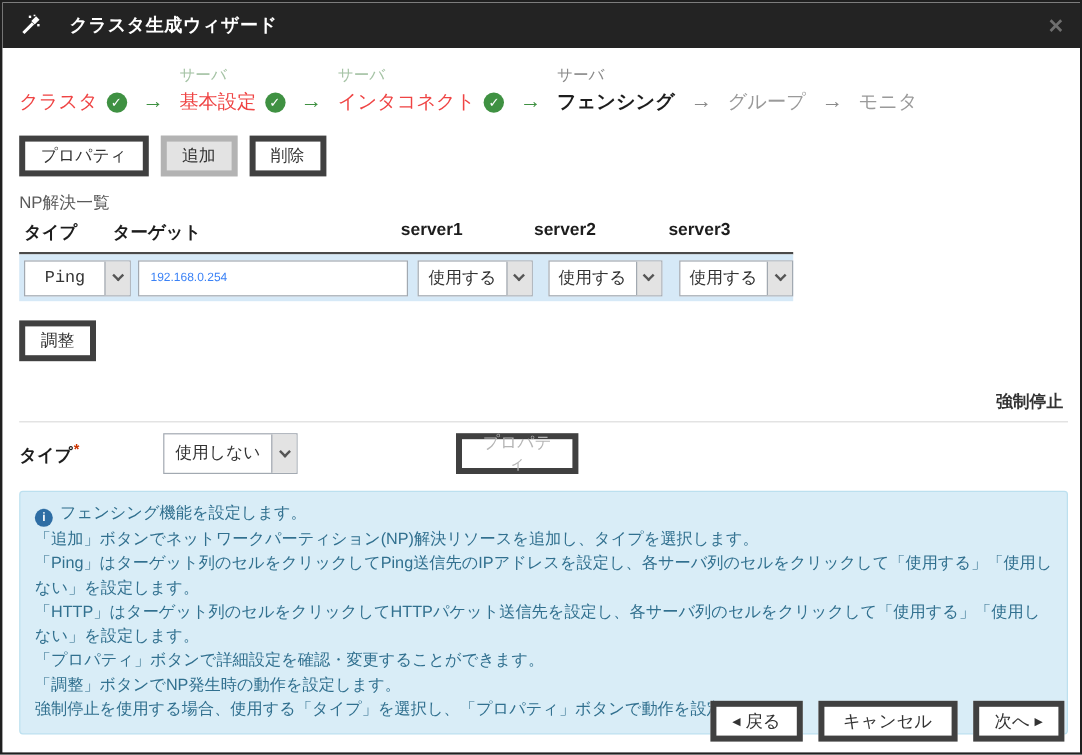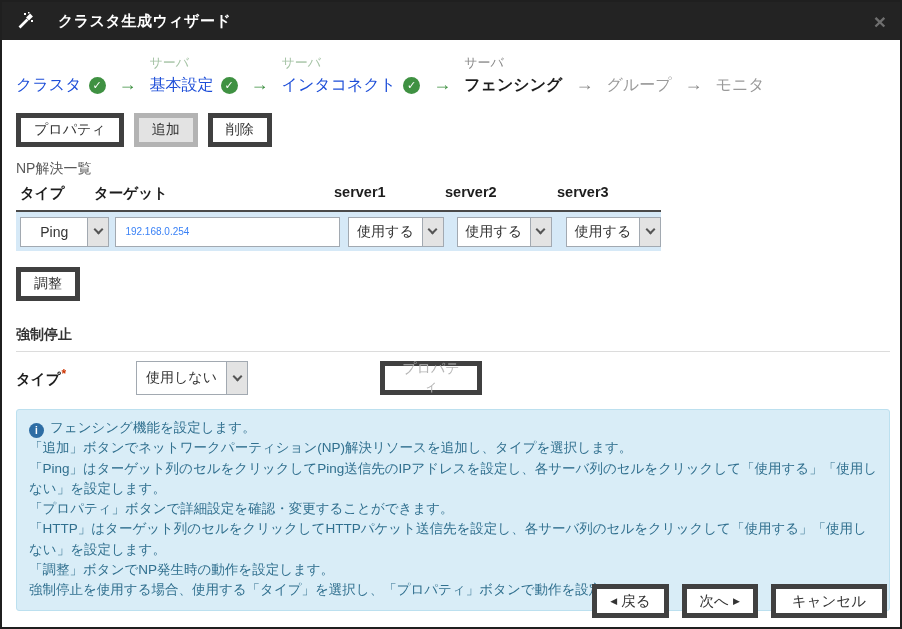--- a/index.html
+++ b/index.html
@@ -15,21 +15,21 @@
   .close { margin-left:auto; color:#6f6f6f; font-size:21px; font-weight:bold; line-height:1; cursor:pointer; }
 
   .content { padding:8px 14px 0 14px; }
 
   
   .steps { display:flex; align-items:flex-end; margin:4px 0 16px 0; }
   .step { display:flex; flex-direction:column; }
   .step-top { font-size:13px; height:21px; line-height:21px; color:#a5c3a5; }
   .step.current .step-top { color:#8a8a8a; }
   .step-main { display:flex; align-items:center; height:24px; font-size:16px; }
-  .step.done .step-label { color:#1d4ed8; }
+  .step.done .step-label { color:#ef4444; }
   .step.current .step-label { color:#1d1d1d; font-weight:bold; }
   .step.todo .step-label { color:#9a9a9a; }
   .check-icon { width:17px; height:17px; border-radius:50%; background:#3f9142; color:#fff; font-size:11px; font-weight:bold;
     display:flex; align-items:center; justify-content:center; margin-left:7px; }
   .arrow { font-size:18px; font-weight:bold; margin:0 13px; height:24px; line-height:23px; }
   .arrow.green { color:#3f9142; }
   .arrow.gray { color:#8a8a8a; }
 
   
   .btn { background:#fff; border:5px solid #404040; color:#333; font-size:14px; height:34px; padding:0 13px;
@@ -48,31 +48,31 @@
   .h-s2 { width:112px; }
   .h-s3 { width:98px; }
   .np-row { background:#d6e9f7; display:flex; align-items:center; height:39px; padding-left:4px; }
 
   .select { height:30px; background:#fff; border:1px solid #a2a9b1; display:flex; align-items:stretch; font-size:14px; color:#333; cursor:pointer; }
   .sel-text { flex:1; display:flex; align-items:center; justify-content:center; padding:0 4px; white-space:nowrap; }
   .sel-btn { width:21px; background:#e3e3e3; border-left:1px solid #a2a9b1; display:flex; align-items:center; justify-content:center; }
   .chev { width:7px; height:7px; border-right:2px solid #555; border-bottom:2px solid #555; transform:rotate(45deg); margin-top:-4px; }
   .text-input { height:30px; border:1px solid #a2a9b1; padding:0 9px; font-size:10px; color:#3b82f6; font-family:inherit; }
 
-  .w-type { width:92px; margin-right:6px; }
+  .w-type { width:92px; margin-right:6px;font-family:Liberation Mono, monospace; }
   .w-target { width:231px; margin-right:8px; }
   .w-use1 { width:98px; margin-right:13px; }
   .w-use2 { width:98px; margin-right:14px; }
   .w-use3 { width:98px; }
 
   .tune-row { margin-top:16px; }
 
   
   .section { margin-top:25px; }
-  .section-title { font-size:14px; font-weight:bold; color:#333; }
+  .section-title { font-size:14px; font-weight:bold; color:#333;text-align:right; }
   .section-hr { border:none; border-top:1px solid #dcdcdc; margin:7px 0 0 0; width:874px; }
   .fs-row { display:flex; align-items:center; margin-top:9px; }
   .fs-label { width:120px; font-size:14.5px; font-weight:bold; color:#1d1d1d; }
   .req { color:#cc3300; font-size:12px; vertical-align:super; margin-left:1px; }
   .fs-select { width:112px; height:34px; }
   .fs-prop { margin-left:132px; width:102px; }
 
   
   .infobox { margin-top:14px; width:874px; background:#d9edf7; border:1px solid #bce0ef; border-radius:3px;
     padding:8px 12px 10px 12px; color:#31708f; font-size:13.5px; line-height:1.5; }
@@ -216,35 +216,35 @@
         <button class="btn disabled fs-prop">プロパティ</button>
       </div>
     </div>
 
     <div class="infobox">
       <div class="info-line">
         <span class="info-icon">i</span><span>フェンシング機能を設定します。</span>
       </div>
       <div class="info-line">「追加」ボタンでネットワークパーティション(NP)解決リソースを追加し、タイプを選択します。</div>
       <div class="info-line">「Ping」はターゲット列のセルをクリックしてPing送信先のIPアドレスを設定し、各サーバ列のセルをクリックして「使用する」「使用しない」を設定します。</div>
+      <div class="info-line">「HTTP」はターゲット列のセルをクリックしてHTTPパケット送信先を設定し、各サーバ列のセルをクリックして「使用する」「使用しない」を設定します。</div>
       <div class="info-line">「プロパティ」ボタンで詳細設定を確認・変更することができます。</div>
-      <div class="info-line">「HTTP」はターゲット列のセルをクリックしてHTTPパケット送信先を設定し、各サーバ列のセルをクリックして「使用する」「使用しない」を設定します。</div>
       <div class="info-line">「調整」ボタンでNP発生時の動作を設定します。</div>
       <div class="info-line">強制停止を使用する場合、使用する「タイプ」を選択し、「プロパティ」ボタンで動作を設定します。</div>
     </div>
 
   </div>
 
   <div class="footer">
     <button class="btn">
       <span class="tri">◀</span>
       <span>戻る</span>
     </button>
+    <button class="btn cancel">
+      <span>キャンセル</span>
+    </button>
     <button class="btn">
       <span>次へ</span>
       <span class="tri">▶</span>
     </button>
-    <button class="btn cancel">
-      <span>キャンセル</span>
-    </button>
   </div>
 
 </div>
 
 </body></html>

